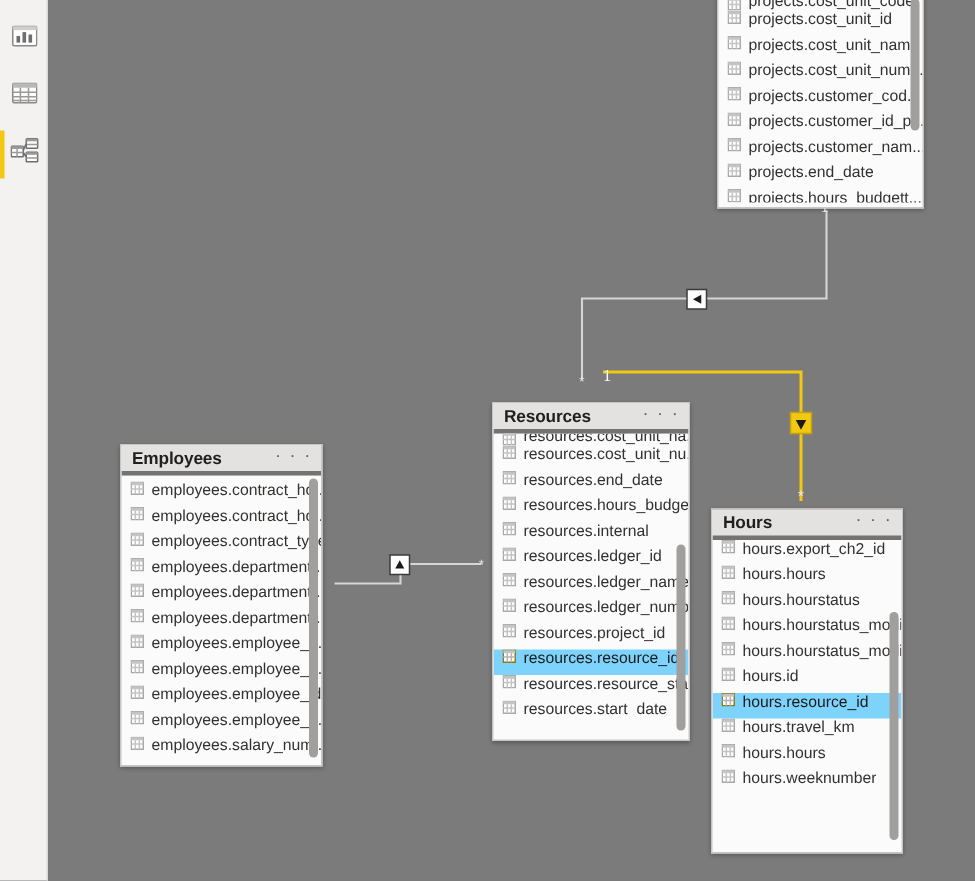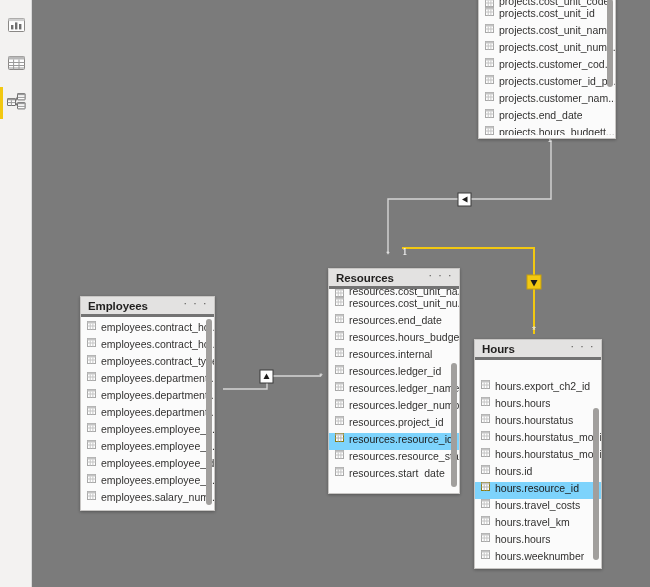--- a/index.html
+++ b/index.html
@@ -481,21 +481,21 @@
     </div>
   </div>
 
   <div class="tbl" style="left:442px; top:339px; width:128px; height:230px;">
     <div class="tbl-head">
       <span class="tbl-title">Hours</span>
       <span class="dots">· · ·</span>
     </div>
     <div class="tbl-body" style="height:205px;">
 
-      <div class="fld" style="margin-top:20px;">
+      <div class="fld" style="margin-top:0;">
         <svg class="grid-ico" width="9" height="9" viewBox="0 0 9 9">
           <rect x="0.5" y="0.5" width="8" height="8" fill="#fff" stroke="#a8a8a8"></rect>
           <rect x="0.5" y="0.5" width="8" height="2" fill="#c4c4c4" stroke="none"></rect>
           <line x1="0.5" y1="5" x2="8.5" y2="5" stroke="#c4c4c4"></line>
           <line x1="3.2" y1="2.5" x2="3.2" y2="8.5" stroke="#c4c4c4"></line>
           <line x1="5.9" y1="2.5" x2="5.9" y2="8.5" stroke="#c4c4c4"></line>
         </svg>
         <span class="fld-name">hours.export_ch2_id</span>
       </div>
 
@@ -559,30 +559,20 @@
         <svg class="grid-ico" width="9" height="9" viewBox="0 0 9 9">
           <rect x="0.5" y="0.5" width="8" height="8" fill="#fff" stroke="#8a7a10"></rect>
           <rect x="0.5" y="0.5" width="8" height="2" fill="#c4c4c4" stroke="none"></rect>
           <line x1="0.5" y1="5" x2="8.5" y2="5" stroke="#b4b4b4"></line>
           <line x1="3.2" y1="2.5" x2="3.2" y2="8.5" stroke="#b4b4b4"></line>
           <line x1="5.9" y1="2.5" x2="5.9" y2="8.5" stroke="#b4b4b4"></line>
         </svg>
         <span class="fld-name">hours.resource_id</span>
       </div>
 
-      <div class="fld">
-        <svg class="grid-ico" width="9" height="9" viewBox="0 0 9 9">
-          <rect x="0.5" y="0.5" width="8" height="8" fill="#fff" stroke="#a8a8a8"></rect>
-          <rect x="0.5" y="0.5" width="8" height="2" fill="#c4c4c4" stroke="none"></rect>
-          <line x1="0.5" y1="5" x2="8.5" y2="5" stroke="#c4c4c4"></line>
-          <line x1="3.2" y1="2.5" x2="3.2" y2="8.5" stroke="#c4c4c4"></line>
-          <line x1="5.9" y1="2.5" x2="5.9" y2="8.5" stroke="#c4c4c4"></line>
-        </svg>
-        <span class="fld-name">hours.travel_costs</span>
-      </div>
 
       <div class="fld">
         <svg class="grid-ico" width="9" height="9" viewBox="0 0 9 9">
           <rect x="0.5" y="0.5" width="8" height="8" fill="#fff" stroke="#a8a8a8"></rect>
           <rect x="0.5" y="0.5" width="8" height="2" fill="#c4c4c4" stroke="none"></rect>
           <line x1="0.5" y1="5" x2="8.5" y2="5" stroke="#c4c4c4"></line>
           <line x1="3.2" y1="2.5" x2="3.2" y2="8.5" stroke="#c4c4c4"></line>
           <line x1="5.9" y1="2.5" x2="5.9" y2="8.5" stroke="#c4c4c4"></line>
         </svg>
         <span class="fld-name">hours.travel_km</span>

